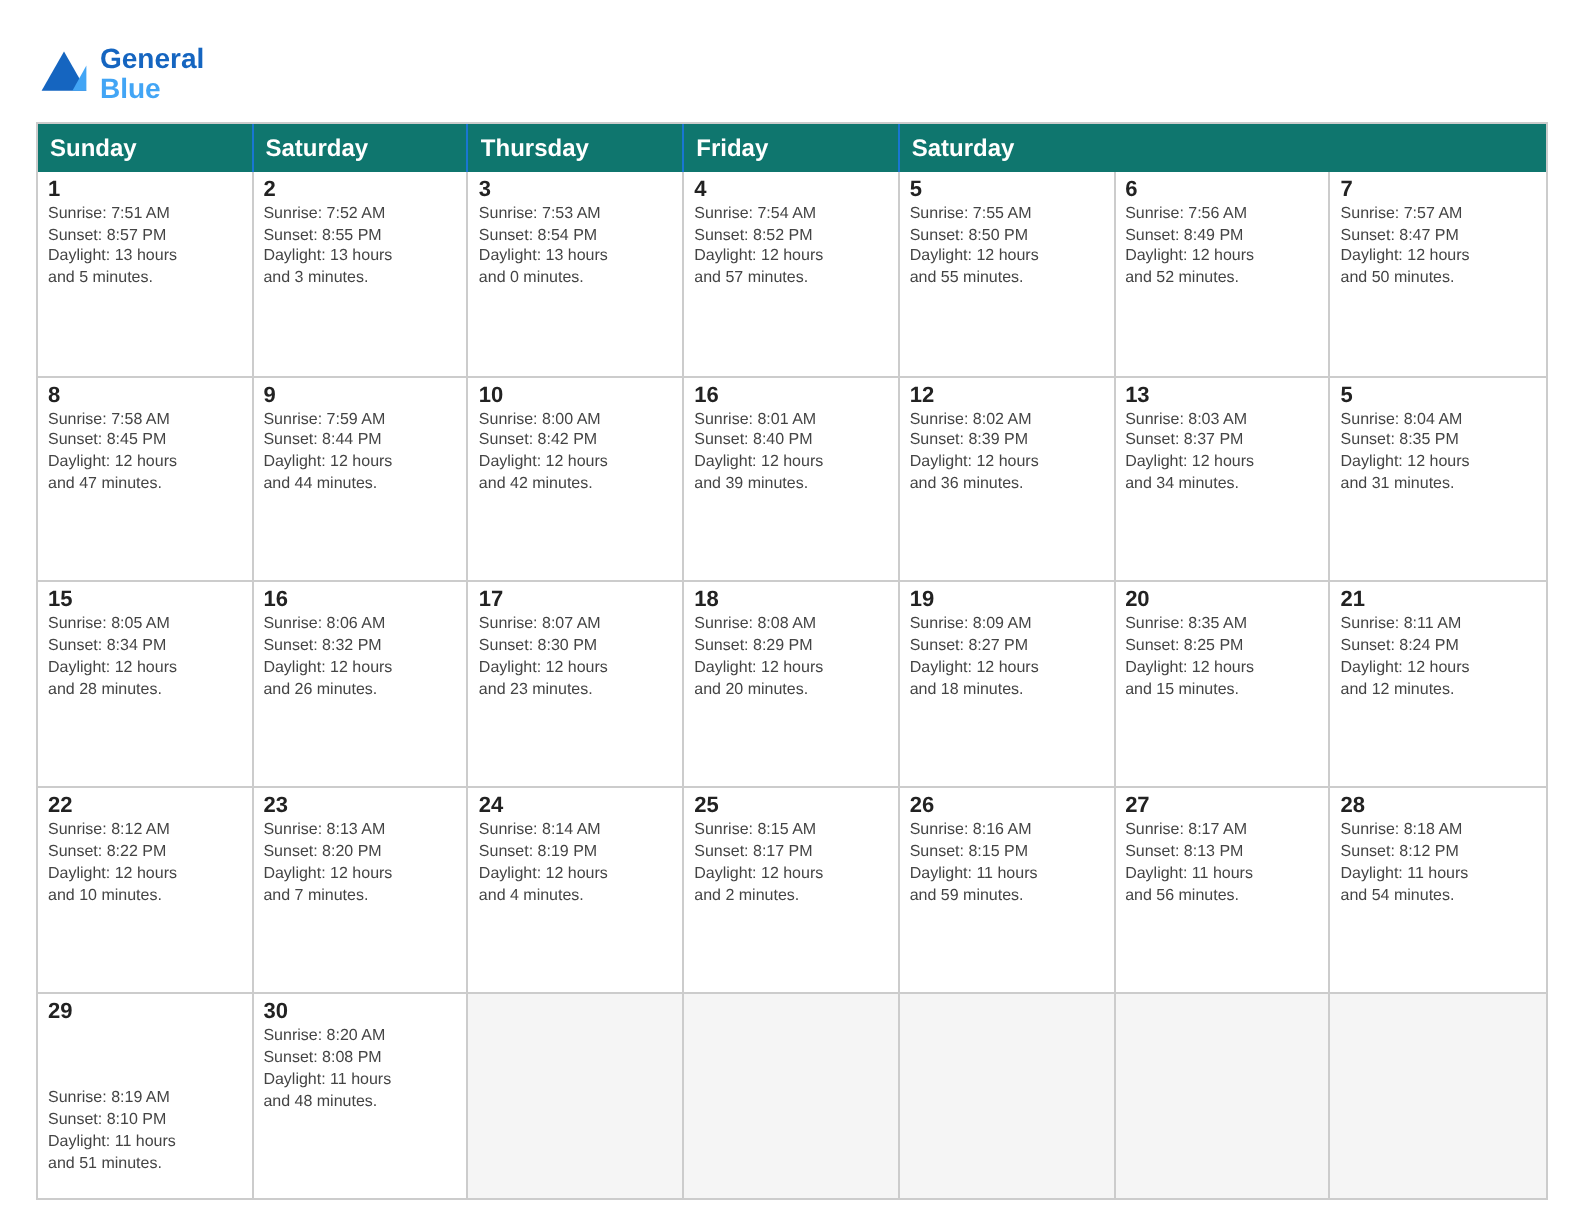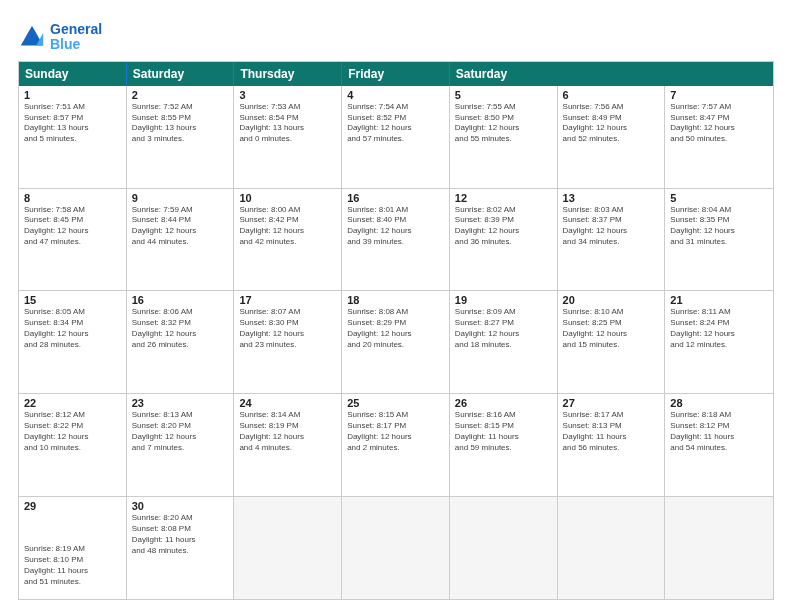--- a/index.html
+++ b/index.html
@@ -274,21 +274,21 @@
           </div>
           <div class="cal-cell">
             <span class="day-num">19</span>
             <div class="cell-text" style="white-space: pre-line;">Sunrise: 8:09 AM
 Sunset: 8:27 PM
 Daylight: 12 hours
 and 18 minutes.</div>
           </div>
           <div class="cal-cell">
             <span class="day-num">20</span>
-            <div class="cell-text" style="white-space: pre-line;">Sunrise: 8:10 AM
+            <div class="cell-text" style="white-space: pre-line;">Sunrise: 8:35 AM
 Sunset: 8:25 PM
 Daylight: 12 hours
 and 15 minutes.</div>
           </div>
           <div class="cal-cell">
             <span class="day-num">21</span>
             <div class="cell-text" style="white-space: pre-line;">Sunrise: 8:11 AM
 Sunset: 8:24 PM
 Daylight: 12 hours
 and 12 minutes.</div>

